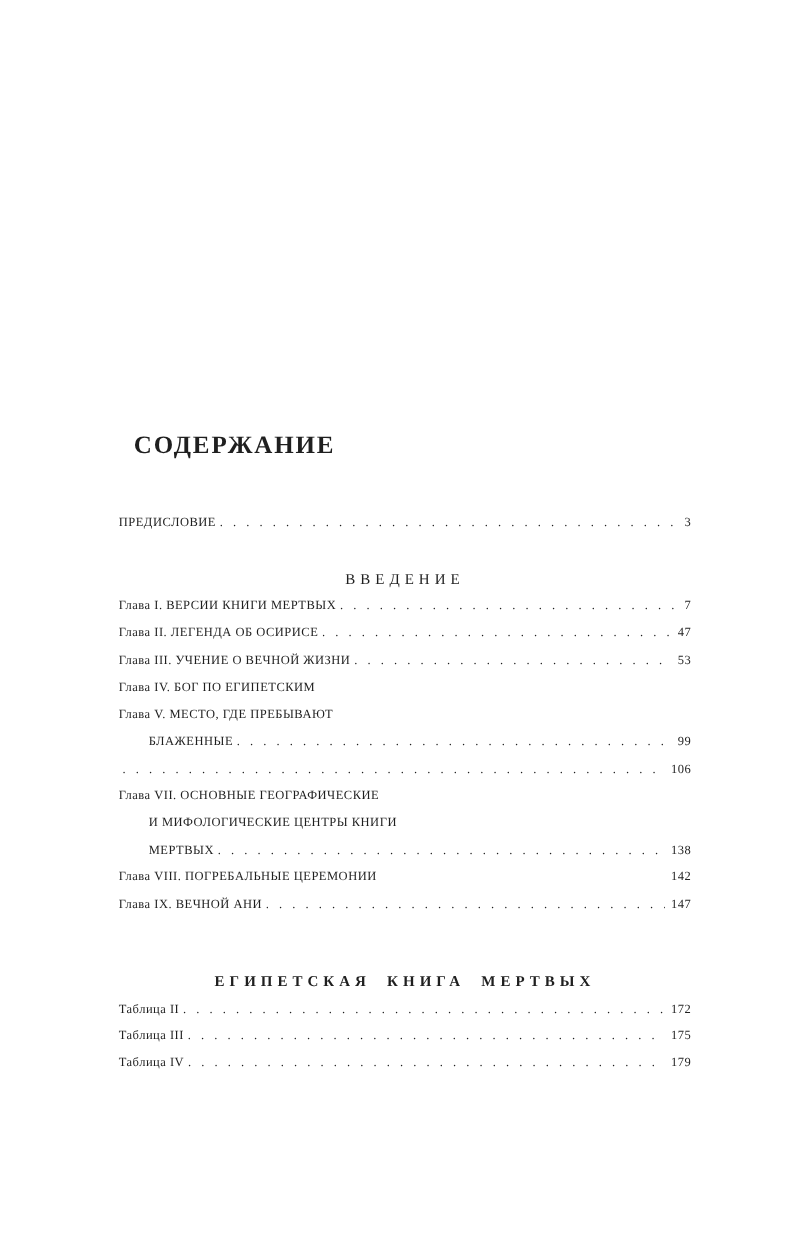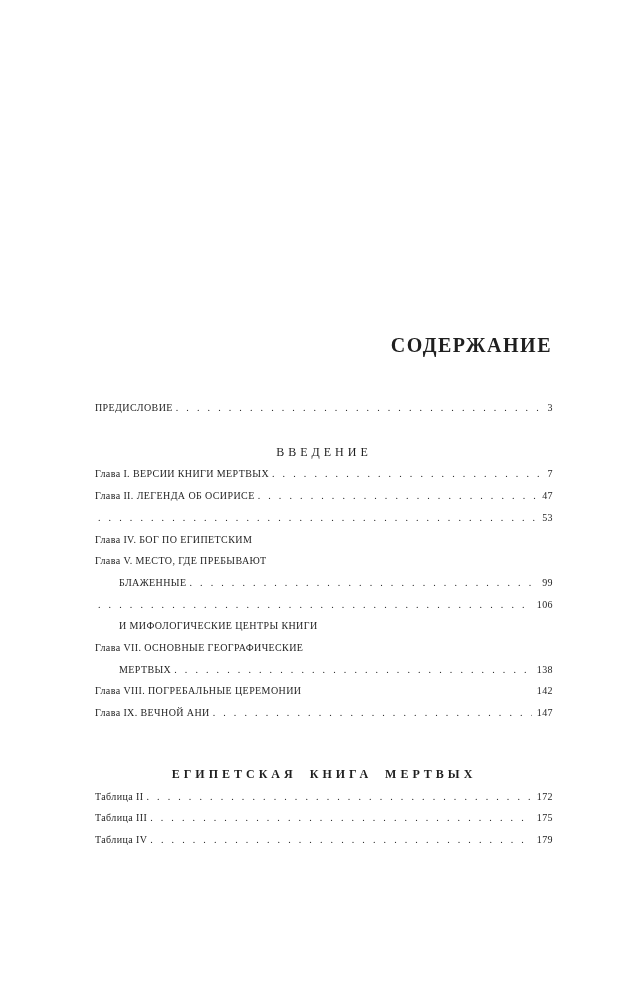--- a/index.html
+++ b/index.html
@@ -16,26 +16,26 @@
     font-family: "Liberation Serif", "DejaVu Serif", serif;
     color: #1f1f1f;
   }
   .content {
     position: absolute;
     left: 95px;
     top: 0;
     width: 458px;
   }
   .contents-heading {
-    margin: 1px;
+    margin: 12px;
     padding-top: 333px;
     font-size: 20px;
     line-height: 22px;
     font-weight: bold;
-    text-align: right;
+    text-align: left;
     letter-spacing: 1.5px;
     font-family: Liberation Serif, serif;
   }
   .preface-row {
     margin-top: 41px;
   }
   .section-heading {
     font-size: 12px;
     line-height: 21.7px;
     text-align: center;
@@ -95,20 +95,21 @@
       <span class="pg">7</span>
     </div>
 
     <div class="row">
       <span class="t">Глава II. ЛЕГЕНДА ОБ ОСИРИСЕ</span>
       <span class="leader"></span>
       <span class="pg">47</span>
     </div>
 
     <div class="row">
+      <span class="t">Глава III. УЧЕНИЕ О ВЕЧНОЙ ЖИЗНИ</span>
       <span class="leader"></span>
       <span class="pg">53</span>
     </div>
 
     <div class="row">
       <span class="t">Глава IV. БОГ ПО ЕГИПЕТСКИМ</span>
     </div>
 
 
     <div class="row">
@@ -119,26 +120,26 @@
       <span class="t">БЛАЖЕННЫЕ</span>
       <span class="leader"></span>
       <span class="pg">99</span>
     </div>
 
     <div class="row">
       <span class="leader"></span>
       <span class="pg">106</span>
     </div>
 
+    <div class="row">
+      <span class="t">Глава VII. ОСНОВНЫЕ ГЕОГРАФИЧЕСКИЕ</span>
+    </div>
+
     <div class="row indent">
       <span class="t">И МИФОЛОГИЧЕСКИЕ ЦЕНТРЫ КНИГИ</span>
-    </div>
-
-    <div class="row">
-      <span class="t">Глава VII. ОСНОВНЫЕ ГЕОГРАФИЧЕСКИЕ</span>
     </div>
 
     <div class="row indent">
       <span class="t">МЕРТВЫХ</span>
       <span class="leader"></span>
       <span class="pg">138</span>
     </div>
 
     <div class="row">
       <span class="t">Глава VIII. ПОГРЕБАЛЬНЫЕ ЦЕРЕМОНИИ</span>

